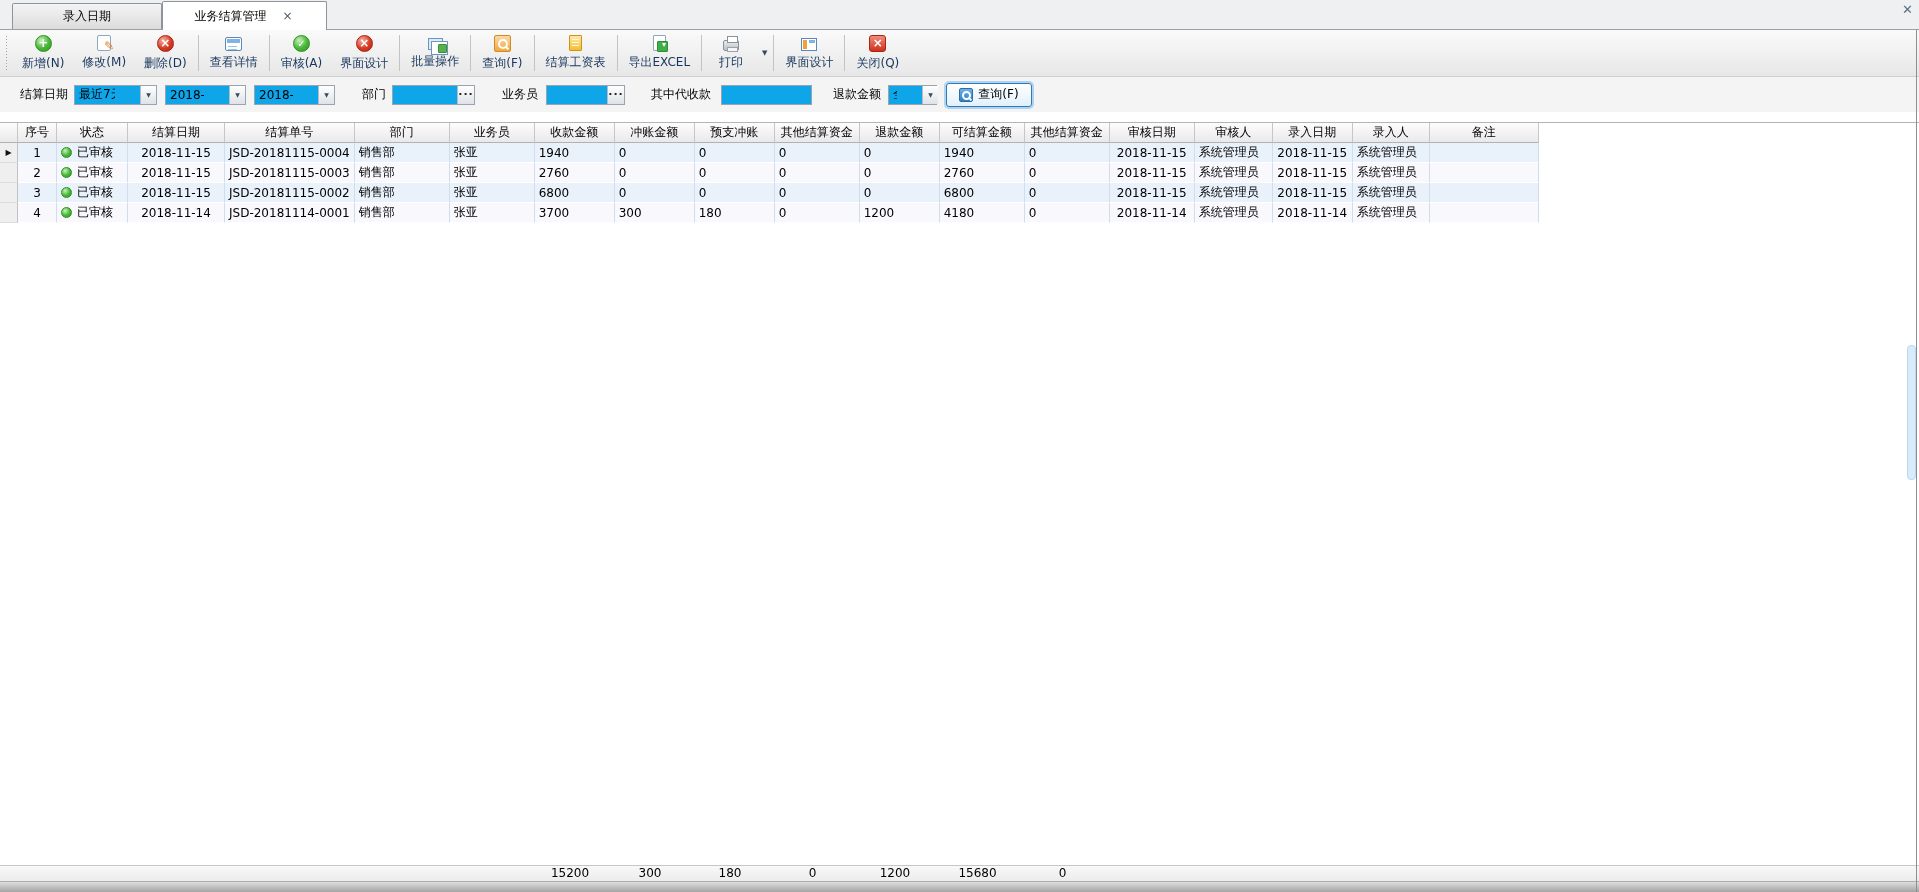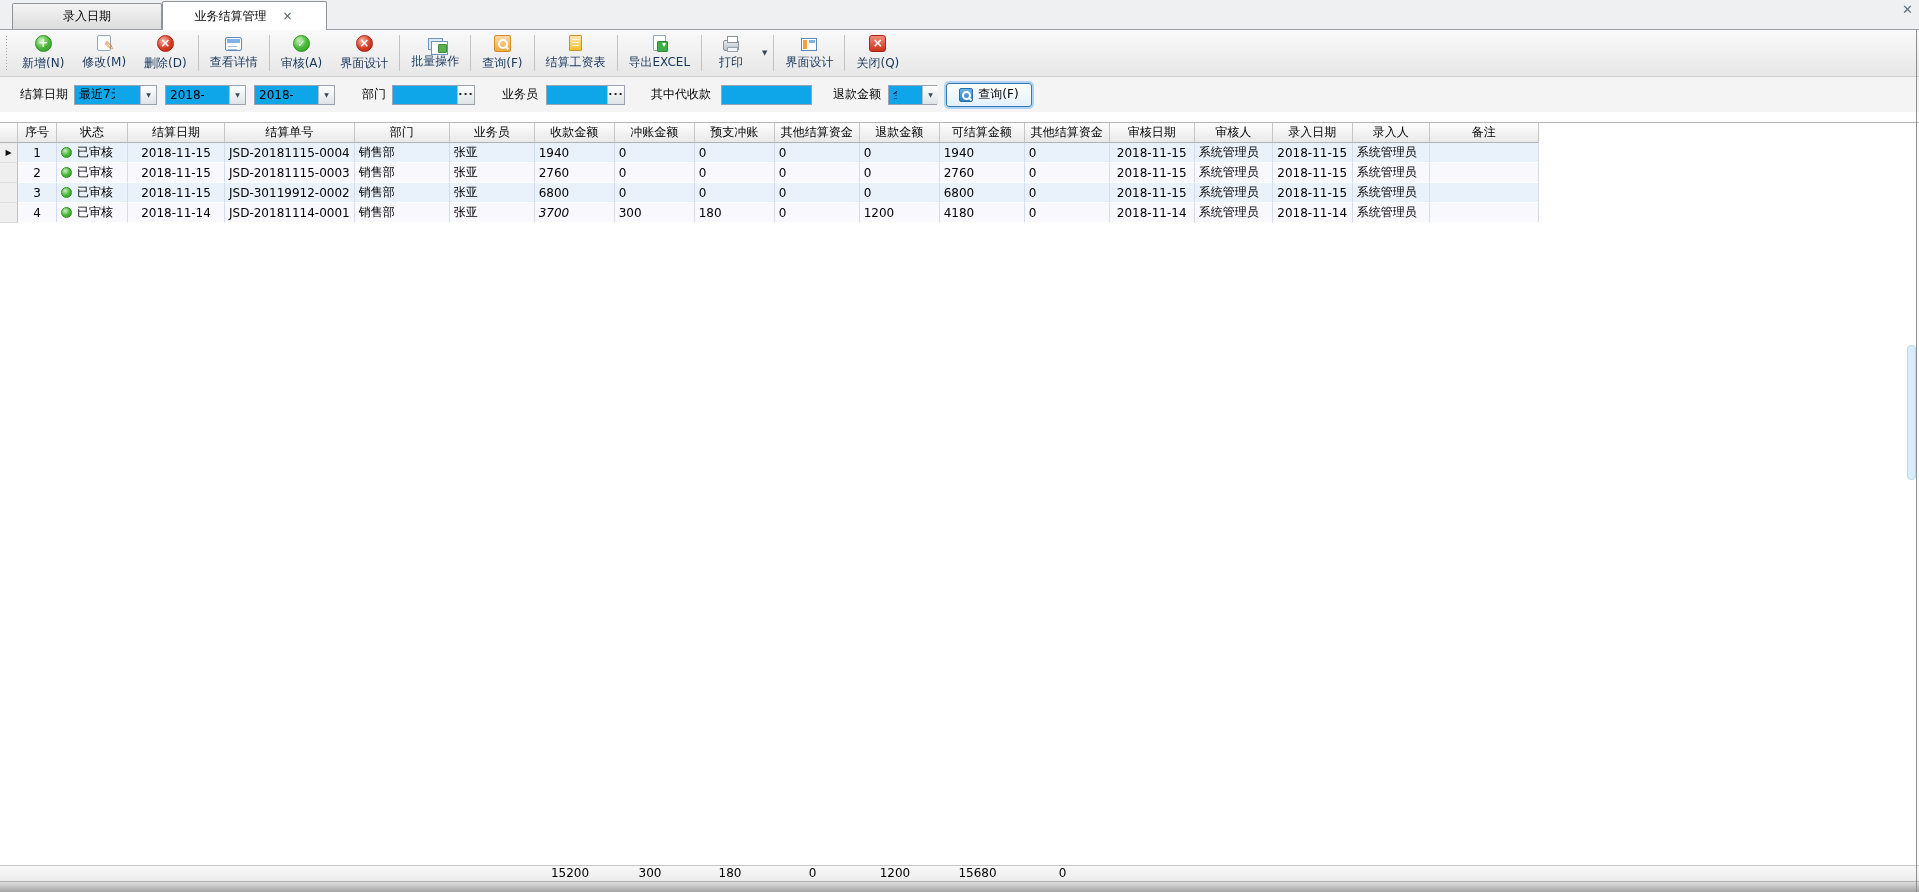--- a/index.html
+++ b/index.html
@@ -350,21 +350,21 @@
             <td class="gc" style="text-align: left;">系统管理员</td>
             <td class="gc" style="text-align: center;">2018-11-15</td>
             <td class="gc" style="text-align: left;">系统管理员</td>
             <td class="gc" style="text-align: left;"></td>
           </tr>
           <tr class="odd">
             <td class="gi"></td>
             <td class="gc" style="text-align: center;">3</td>
             <td class="gc" style="text-align: left;"><span class="ball"></span><span>已审核</span></td>
             <td class="gc" style="text-align: center;">2018-11-15</td>
-            <td class="gc" style="text-align: left;">JSD-30119912-0002</td>
+            <td class="gc" style="text-align: left;">JSD-20181115-0002</td>
             <td class="gc" style="text-align: left;">销售部</td>
             <td class="gc" style="text-align: left;">张亚</td>
             <td class="gc" style="text-align: left;">6800</td>
             <td class="gc" style="text-align: left;">0</td>
             <td class="gc" style="text-align: left;">0</td>
             <td class="gc" style="text-align: left;">0</td>
             <td class="gc" style="text-align: left;">0</td>
             <td class="gc" style="text-align: left;">6800</td>
             <td class="gc" style="text-align: left;">0</td>
             <td class="gc" style="text-align: center;">2018-11-15</td>
@@ -374,21 +374,21 @@
             <td class="gc" style="text-align: left;"></td>
           </tr>
           <tr class="even">
             <td class="gi"></td>
             <td class="gc" style="text-align: center;">4</td>
             <td class="gc" style="text-align: left;"><span class="ball"></span><span>已审核</span></td>
             <td class="gc" style="text-align: center;">2018-11-14</td>
             <td class="gc" style="text-align: center;">JSD-20181114-0001</td>
             <td class="gc" style="text-align: left;">销售部</td>
             <td class="gc" style="text-align: left;">张亚</td>
-            <td class="gc" style="text-align: left; font-style: italic;">3700</td>
+            <td class="gc" style="text-align: left;">3700</td>
             <td class="gc" style="text-align: left;">300</td>
             <td class="gc" style="text-align: left;">180</td>
             <td class="gc" style="text-align: left;">0</td>
             <td class="gc" style="text-align: left;">1200</td>
             <td class="gc" style="text-align: left;">4180</td>
             <td class="gc" style="text-align: left;">0</td>
             <td class="gc" style="text-align: center;">2018-11-14</td>
             <td class="gc" style="text-align: left;">系统管理员</td>
             <td class="gc" style="text-align: center;">2018-11-14</td>
             <td class="gc" style="text-align: left;">系统管理员</td>

